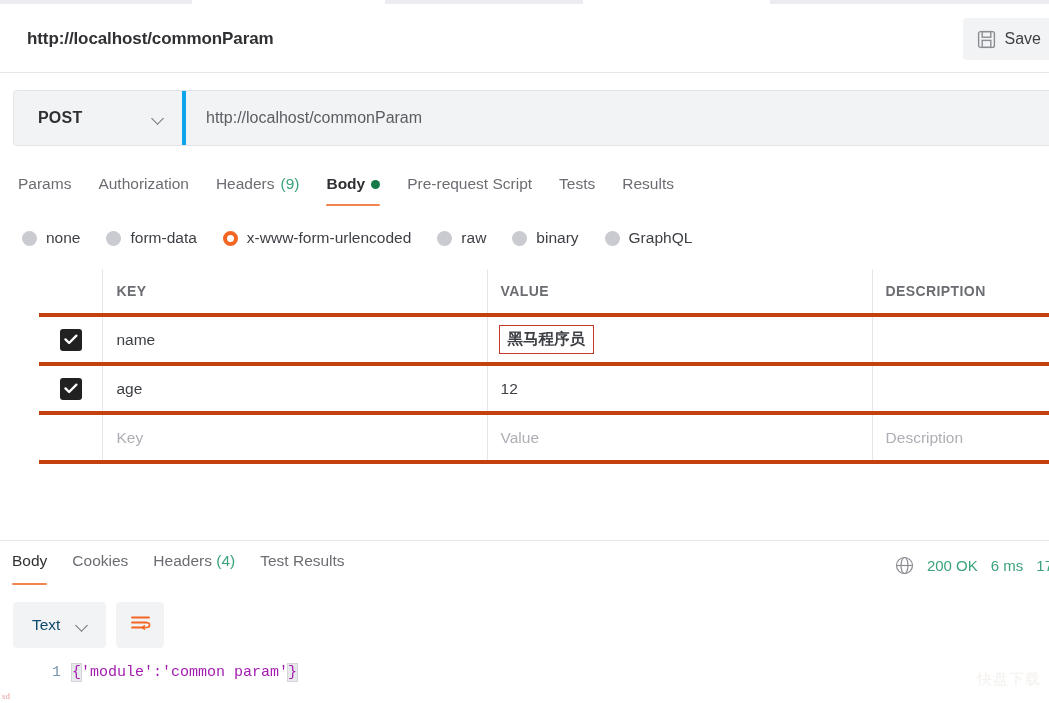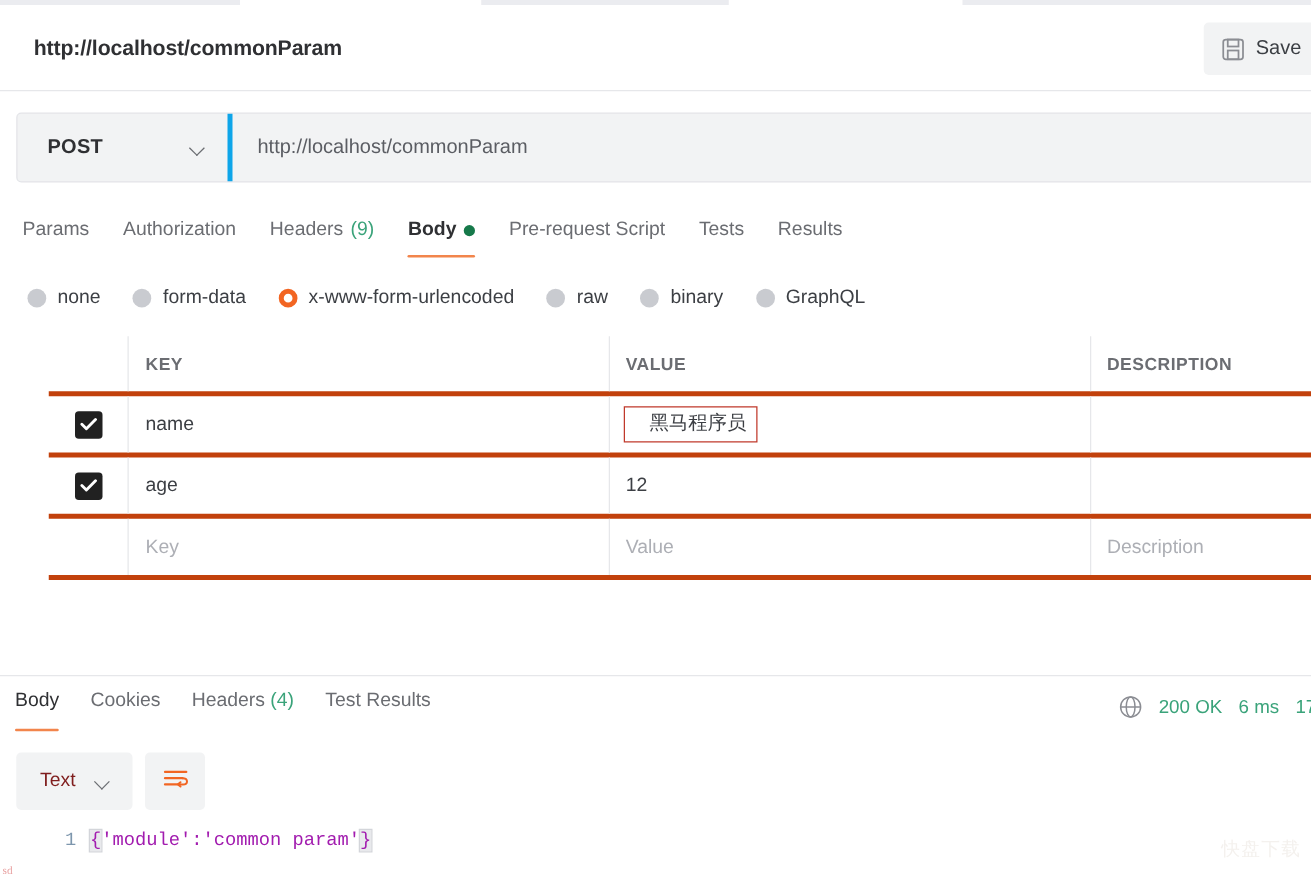--- a/index.html
+++ b/index.html
@@ -241,23 +241,24 @@
     display: flex;
     align-items: center;
     justify-content: center;
     cursor: pointer;
   }
   .chk svg { display: block; }
 
   .val-highlight {
     display: inline-block;
     border: 1.6px solid #c0392b;
-    padding: 5px 8px 6px 20px;
+    padding: 5px 8px 6px 8px;
     margin-left: -2px;
     line-height: 1;
+    font-weight: bold;
   }
 
   
   .resp-sep {
     position: absolute;
     top: 540px; left: 0;
     width: 1049px; height: 1px;
     background: #e6e7ea;
   }
   .resp-tabs {
@@ -334,21 +335,21 @@
   .fmt-select {
     display: flex;
     align-items: center;
     gap: 16px;
     padding: 0 17px 0 19px;
     height: 46px;
     background: #f2f3f4;
     border-radius: 4px;
     cursor: pointer;
   }
-  .fmt-select .f-label { font-size: 15.5px; color: #7f1d1d; }
+  .fmt-select .f-label { font-size: 15.5px; color: #0c4a6e; }
   .wrap-btn {
     width: 48px; height: 46px;
     background: #f2f3f4;
     border-radius: 4px;
     display: flex;
     align-items: center;
     justify-content: center;
     cursor: pointer;
   }
 

